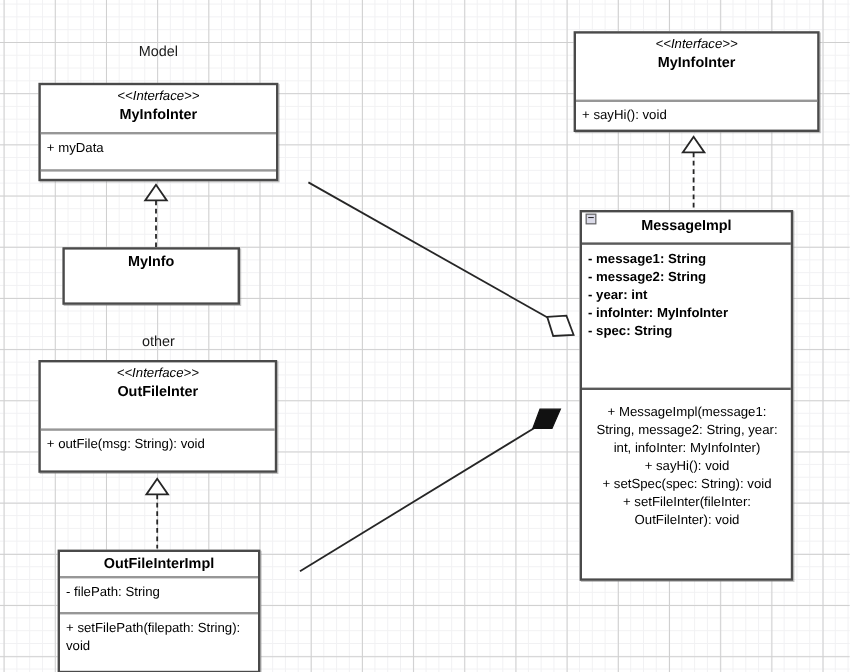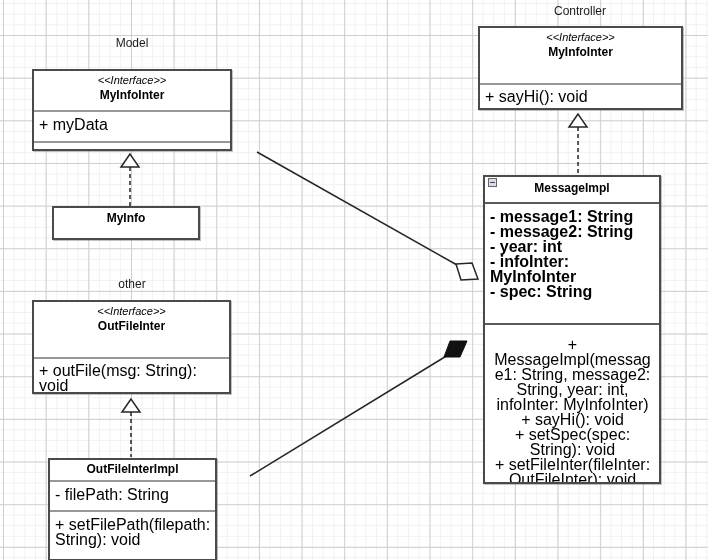--- a/index.html
+++ b/index.html
@@ -26,21 +26,21 @@
     position:absolute;z-index:2;background:#fff;border:2px solid var(--border);
     box-sizing:border-box;display:flex;flex-direction:column;
     box-shadow:1px 1px 0 rgba(120,120,120,.45);
   }
   .compartment{box-sizing:border-box;overflow:hidden;}
   .compartment + .compartment{border-top:2px solid var(--divider);}
   .uml-box.dark-dividers .compartment + .compartment{border-top-color:var(--divider_dark);}
   .hdr{text-align:center;}
   .stereotype{font-style:italic;font-size:11px;line-height:14px;}
   .class-name{font-weight:bold;font-size:12px;line-height:16px;}
-  .members{font-size:16px;line-height:15px;padding:5px 4px 0 5px;word-wrap:break-word;}
+  .members{font-size:11px;line-height:15px;padding:5px 4px 0 5px;word-wrap:break-word;}
   .members .member{white-space:normal;}
   .collapse-btn{
     position:absolute;left:3px;top:1px;width:9px;height:9px;background:#dadae8;
     border:1px solid #666;box-sizing:border-box;font-size:9px;line-height:6px;
     text-align:center;color:#000;cursor:pointer;font-family:"DejaVu Sans Mono",monospace;
   }
 </style>
 </head>
 <body>
 
@@ -68,35 +68,34 @@
       <polygon points="456,264 472,263 478,279 461,280" fill="#fff" stroke="var(--line)" stroke-width="1.5"></polygon>
     </g>
 
     <g>
       <line x1="250" y1="476" x2="448" y2="355" stroke="var(--line)" stroke-width="1.5"></line>
       <polygon points="450,341 467,341 460,357 444,357" fill="#111" stroke="#111"></polygon>
     </g>
   </svg>
 
   <div class="section-label" style="left:72px;top:36px;">Model</div>
-  <div class="section-label" style="left:520px;top:4px;">Controller</div>
   <div class="section-label" style="left:72px;top:277px;">other</div>
 
   <div class="uml-box" style="left:32px;top:69px;width:200px;height:82px;">
     <div class="compartment hdr" style="height:39px;padding-top:2px;">
       <div class="stereotype">&lt;&lt;Interface&gt;&gt;</div>
       <div class="class-name">MyInfoInter</div>
     </div>
     <div class="compartment members" style="height:31px;">
         <div class="member">+ myData</div>
       </div>
     <div class="compartment" style="flex:1;"></div>
   </div>
 
-  <div class="uml-box" style="left:52px;top:206px;width:148px;height:34px;">
+  <div class="uml-box" style="left:52px;top:206px;width:148px;height:48px;">
     <div class="compartment hdr" style="flex:1;padding-top:2px;">
       <div class="class-name">MyInfo</div>
     </div>
   </div>
 
   <div class="uml-box" style="left:32px;top:300px;width:199px;height:94px;">
     <div class="compartment hdr" style="height:55px;padding-top:2px;">
       <div class="stereotype">&lt;&lt;Interface&gt;&gt;</div>
       <div class="class-name">OutFileInter</div>
     </div>

